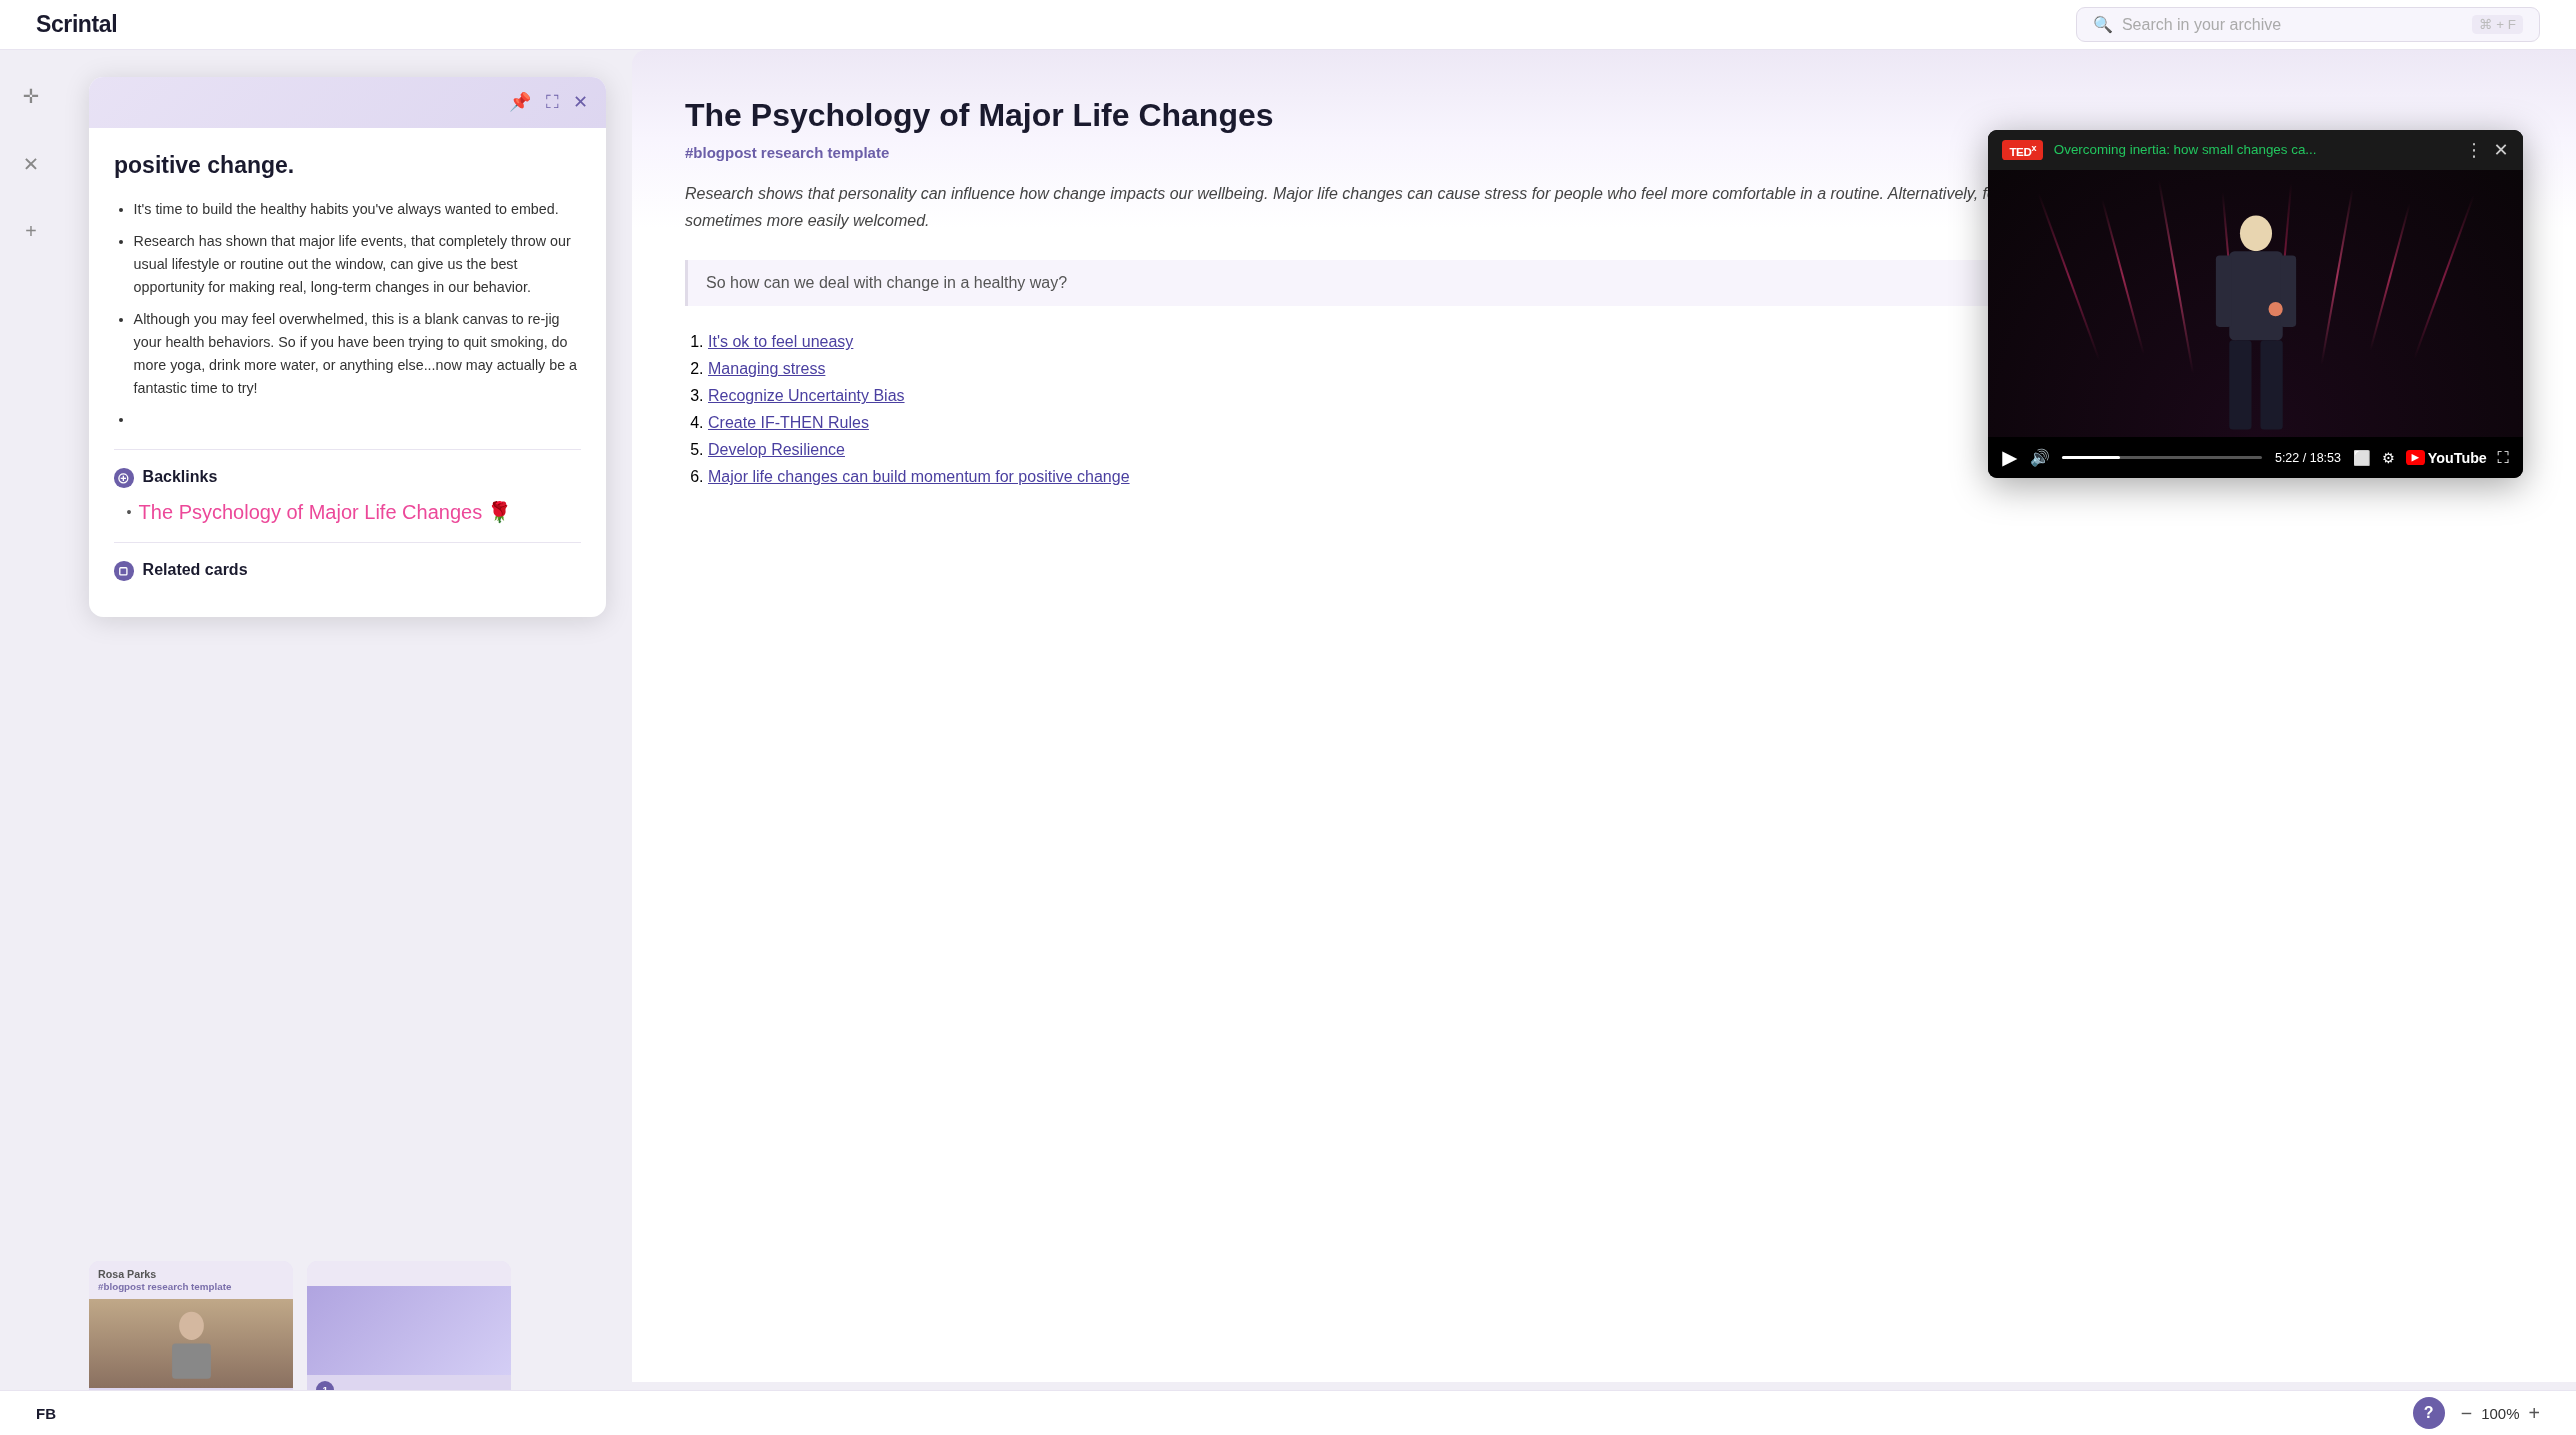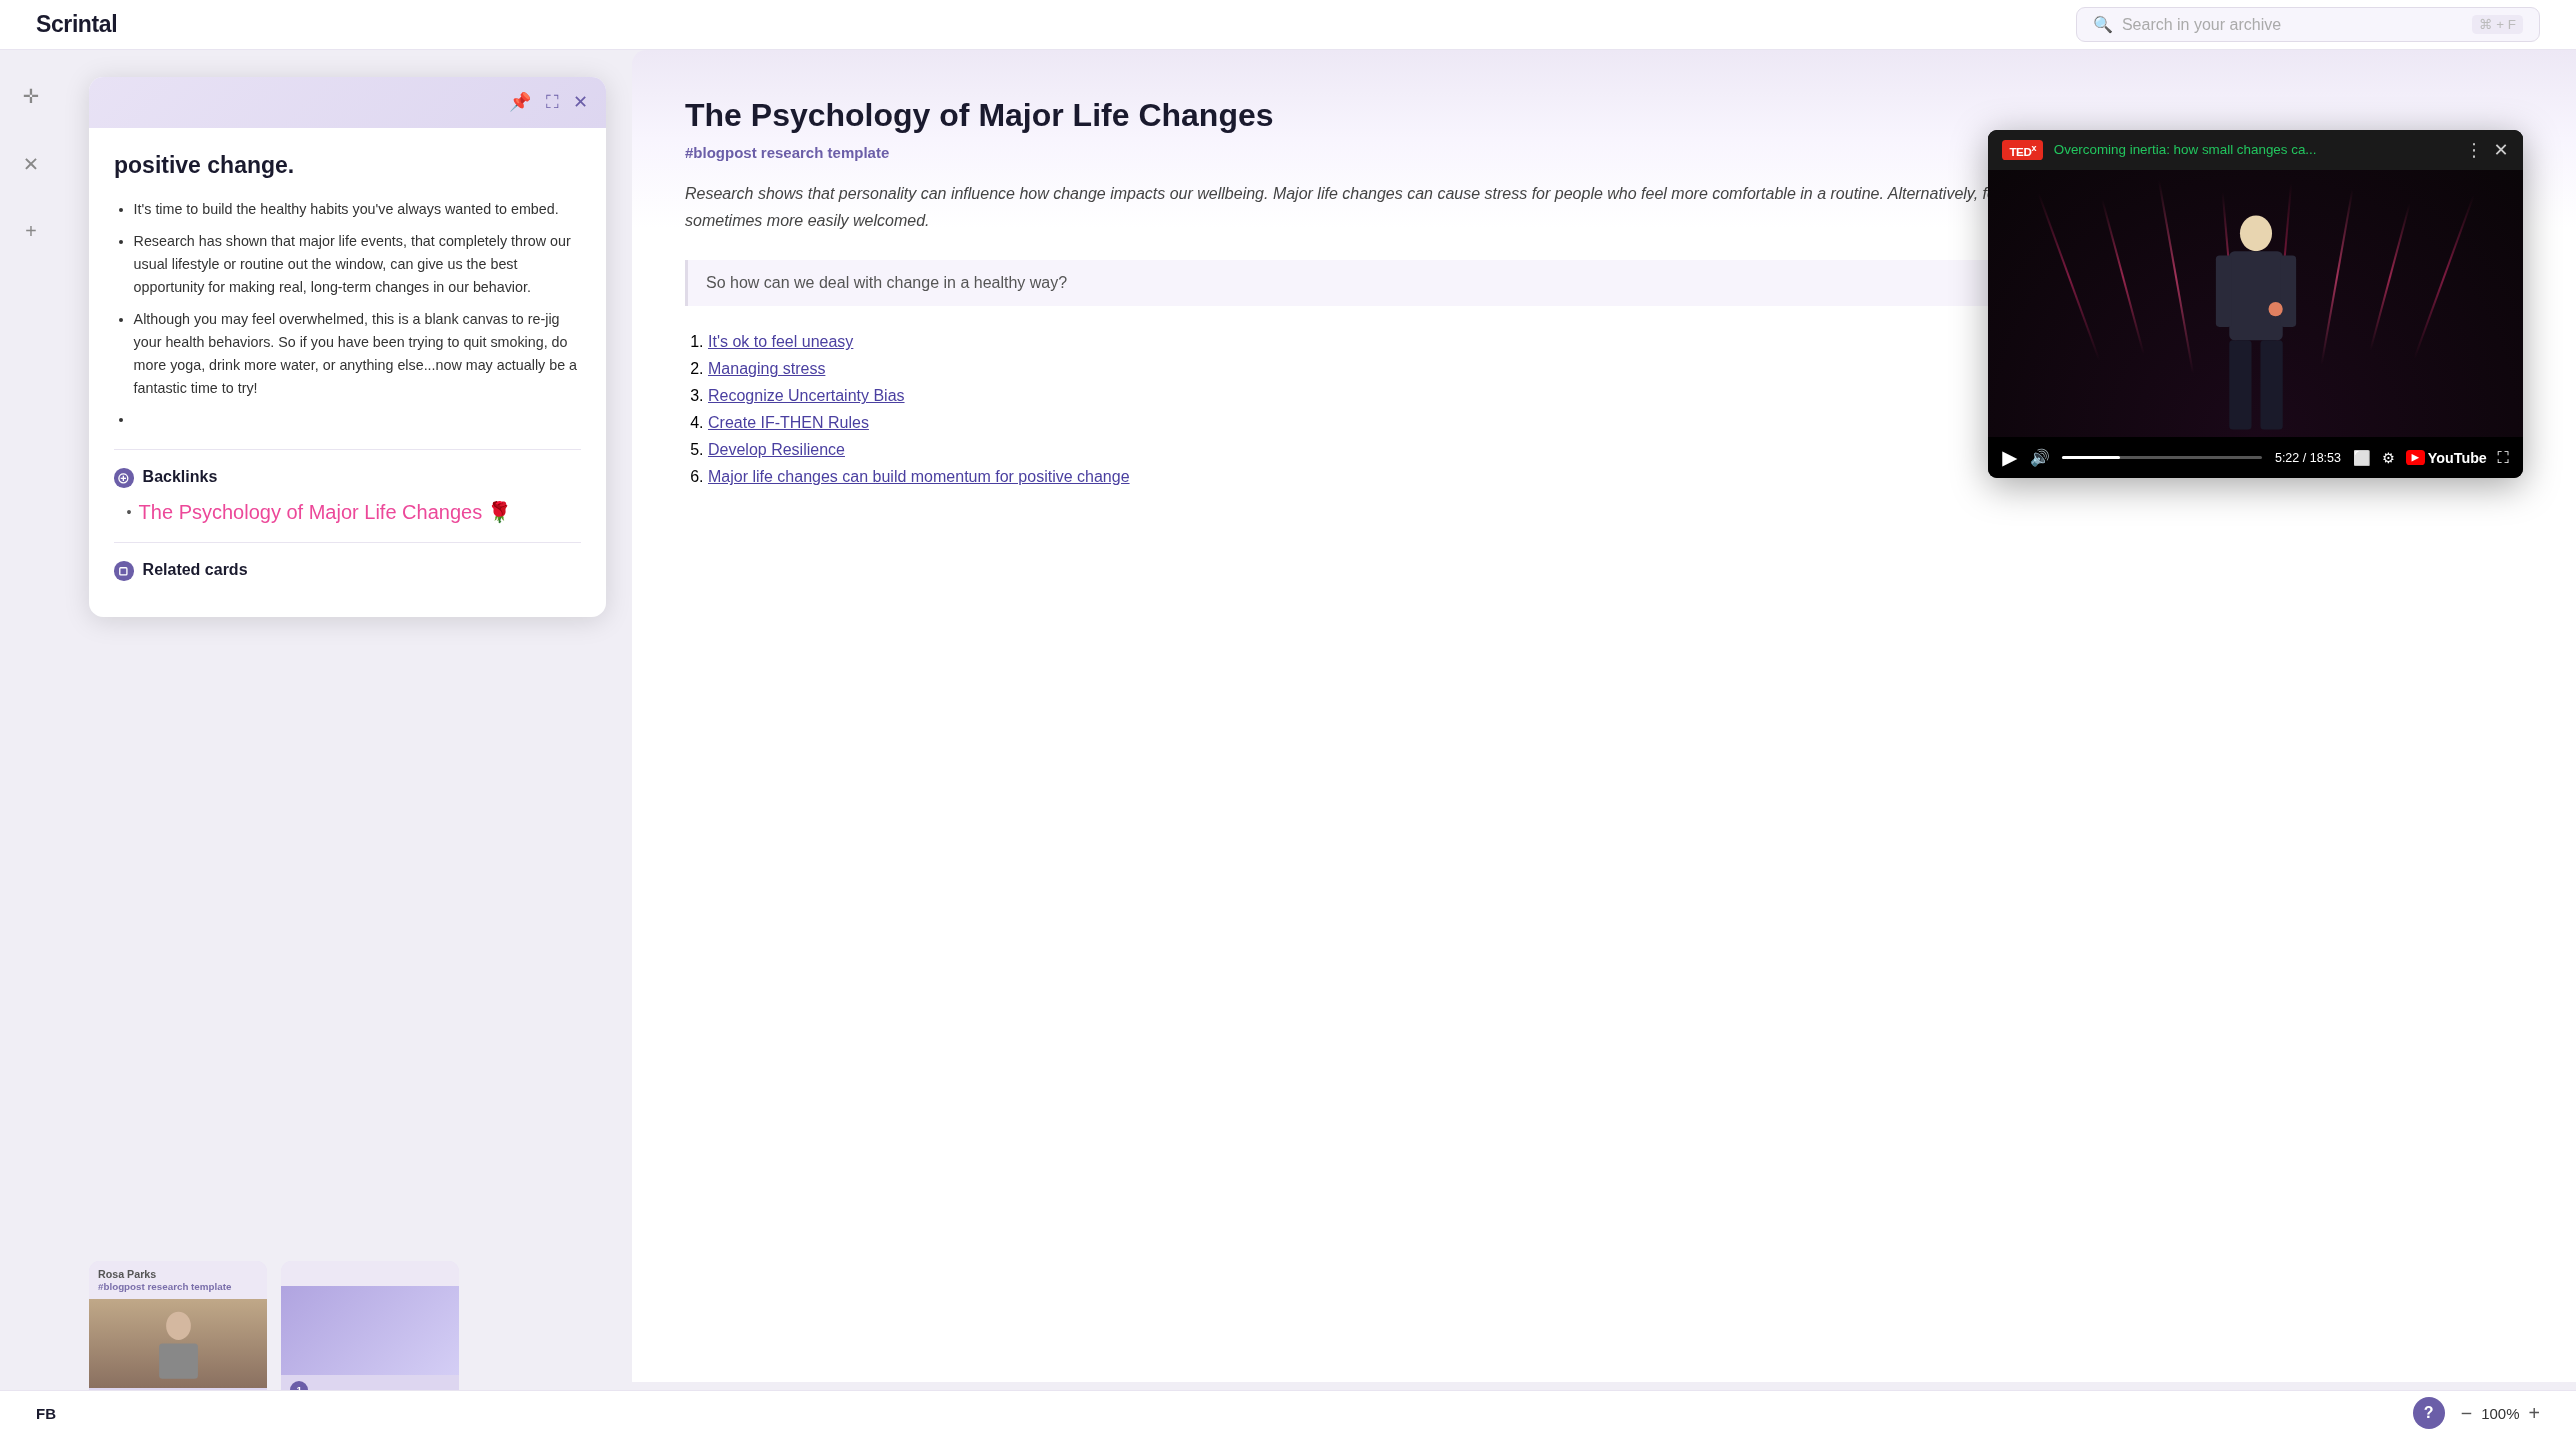--- a/index.html
+++ b/index.html
@@ -154,21 +154,21 @@
       cursor: pointer;
     }
 
     
     .mini-cards {
       position: absolute;
       bottom: 18px; left: 27px;
       display: flex; gap: 14.3px;
     }
     .mini-card {
-      width: 178px;
+      width: 204px;
       background: #e8e2f5;
       border-radius: 10.7px;
       overflow: hidden;
       cursor: pointer;
     }
     .mini-card-top {
       padding: 7.1px 9px;
       font-size: 10.7px;
       color: #555;
       background: #ede8f5;

